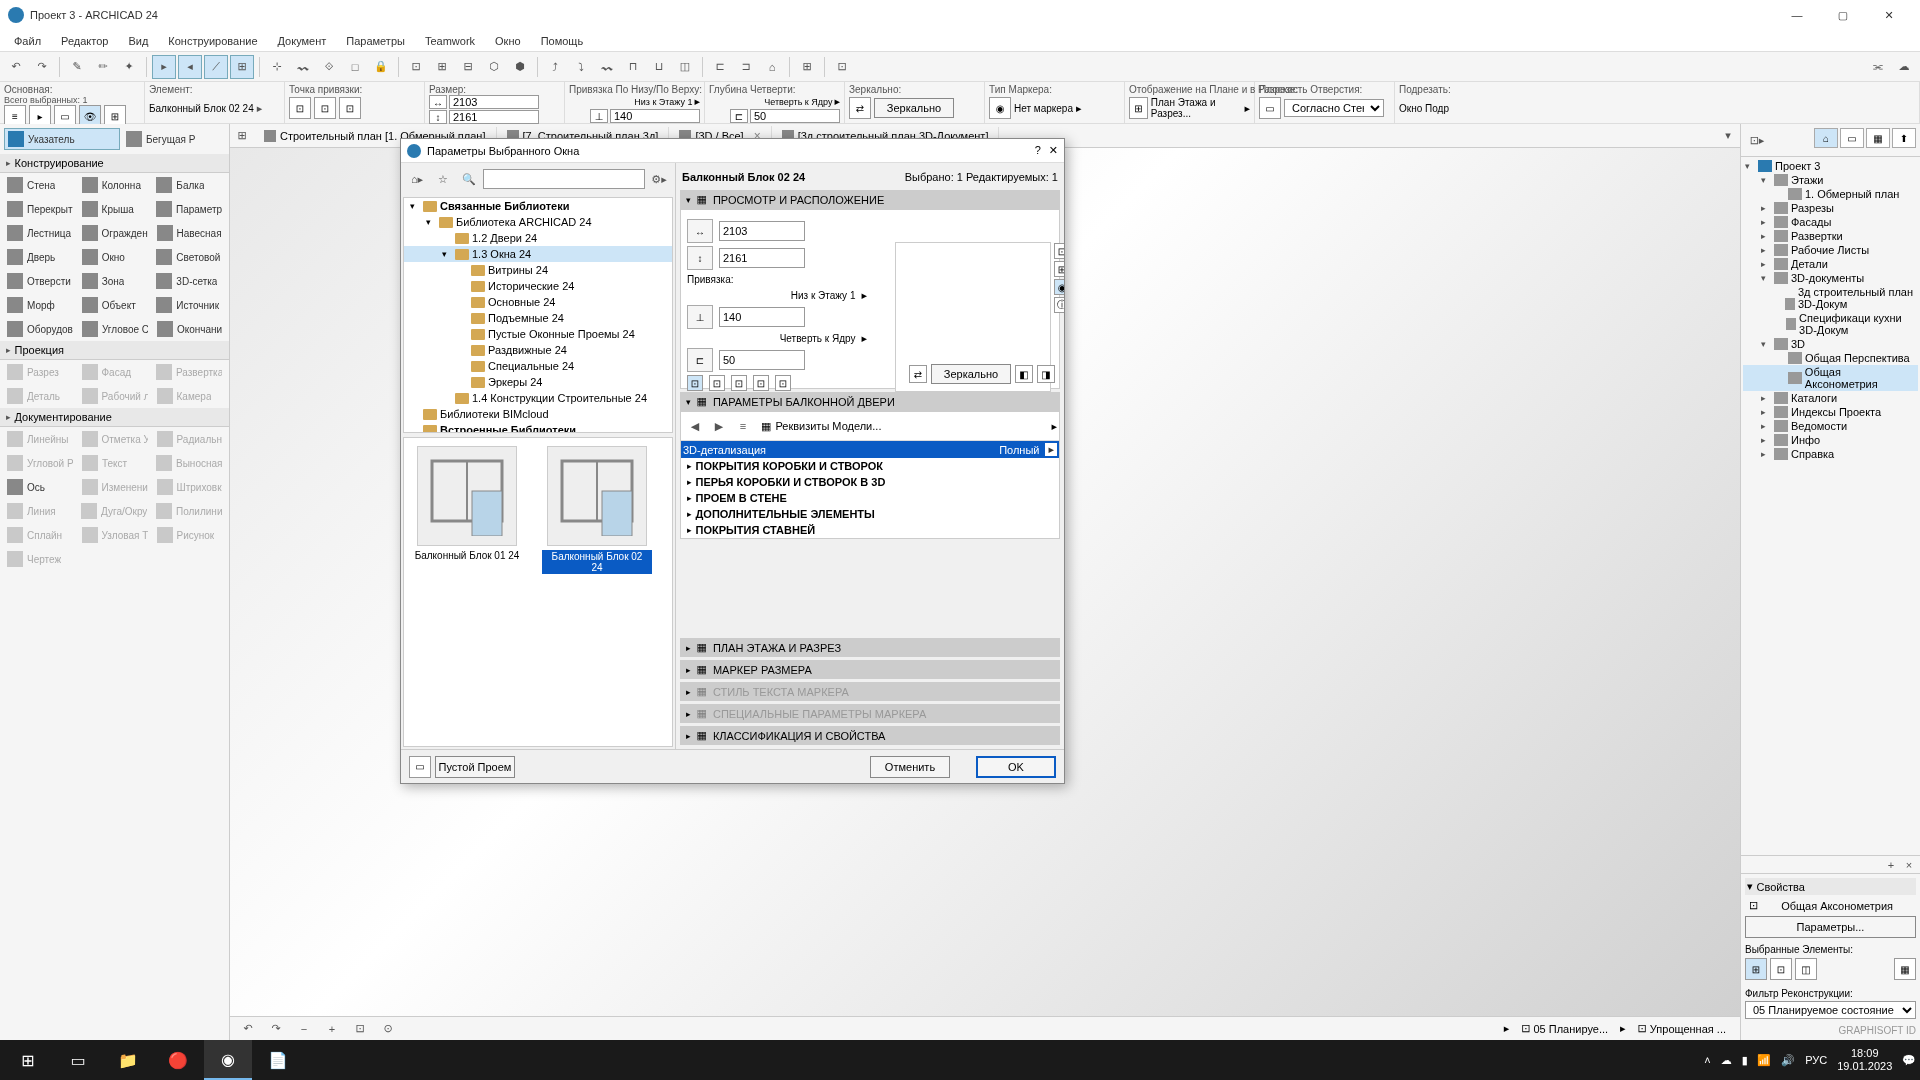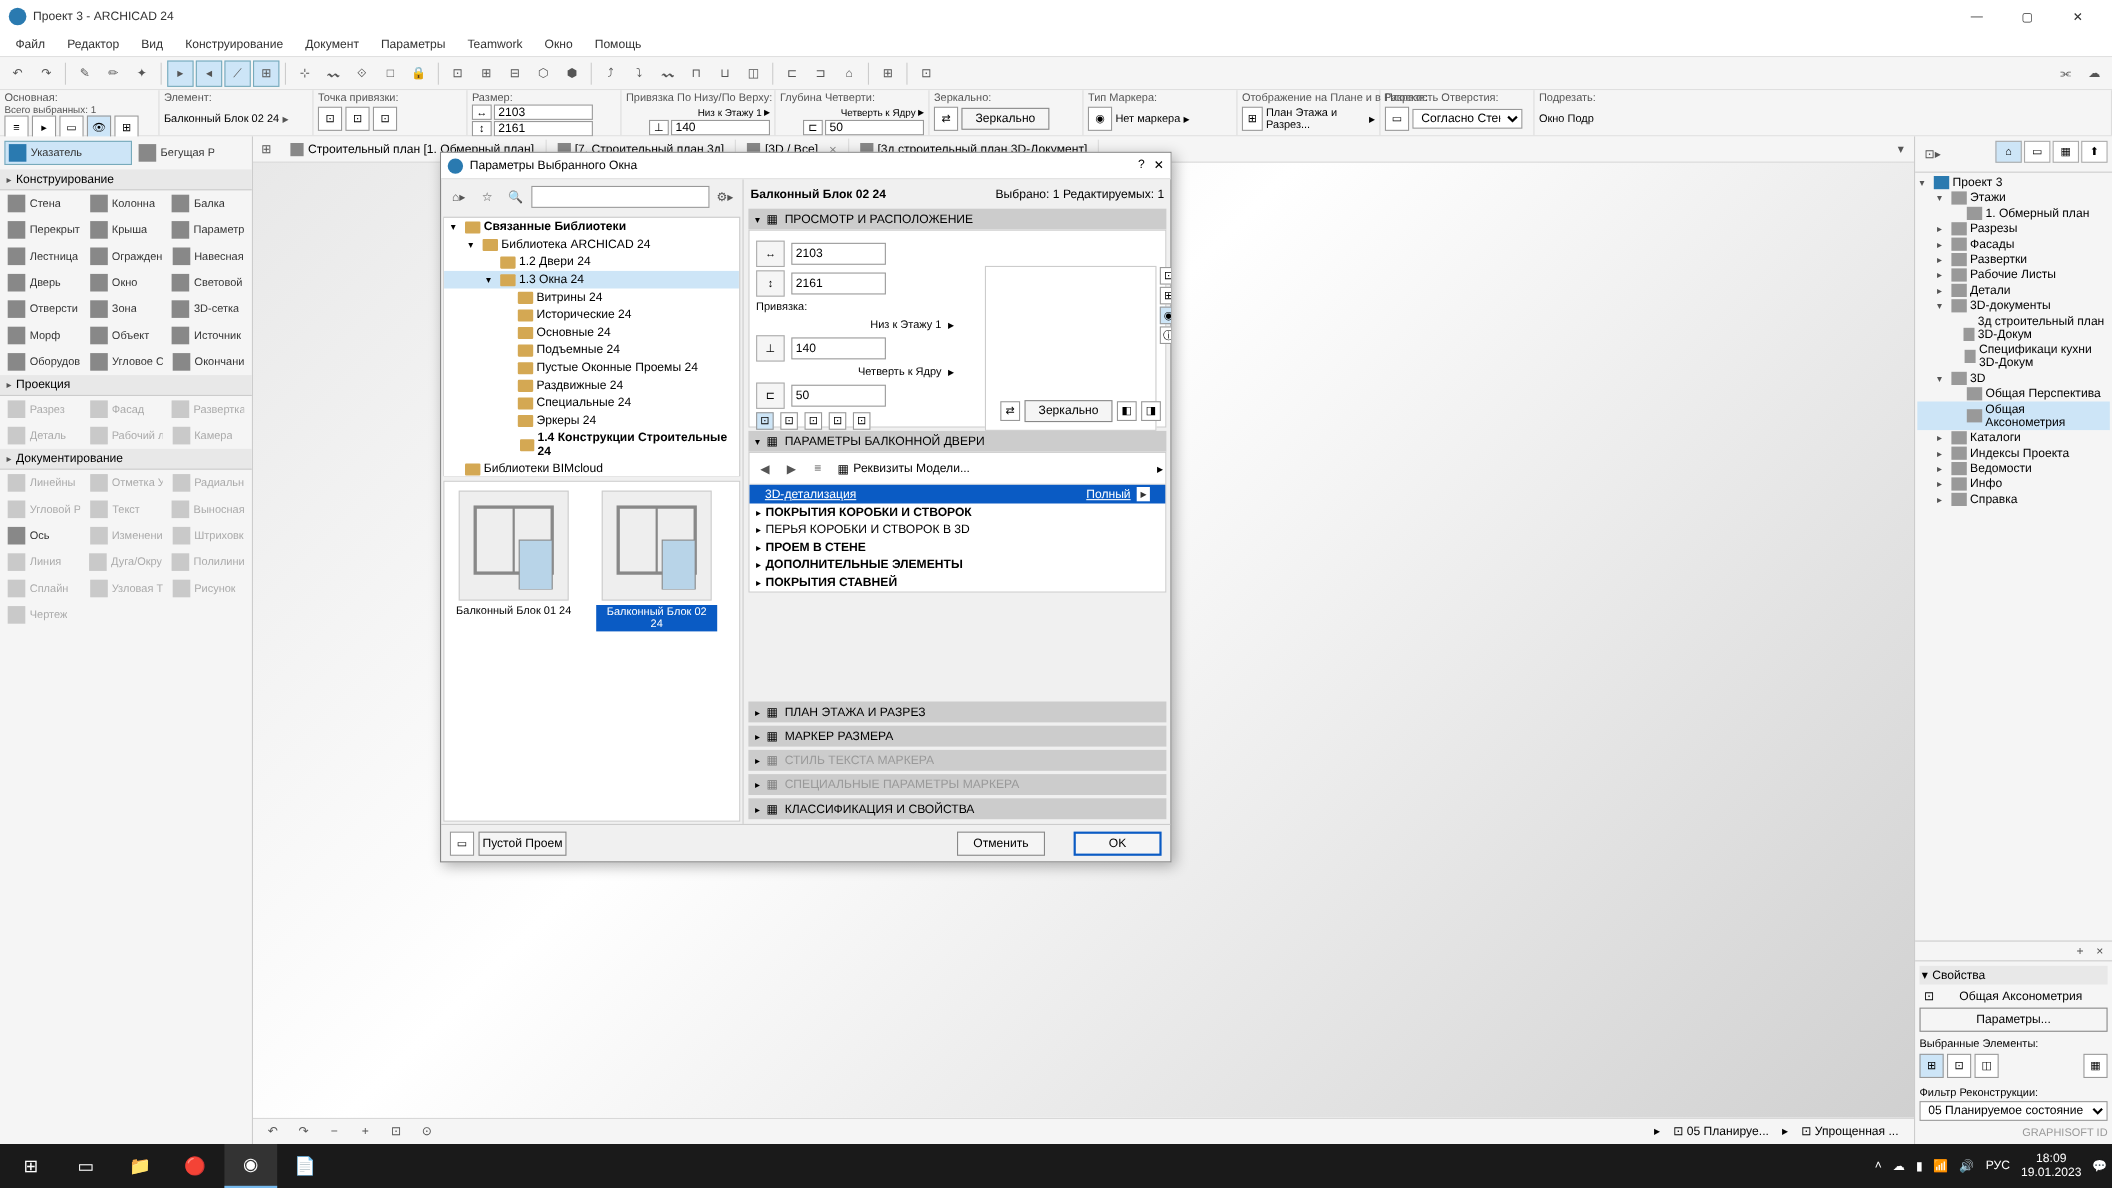--- a/index.html
+++ b/index.html
@@ -99,21 +99,21 @@
 
 .dlg-right { flex: 1; display: flex; flex-direction: column; padding: 4px; overflow: auto; }
 .dlg-obj-name { padding: 4px 2px; font-size: 11px; display: flex; justify-content: space-between; }
 .section-header { background: #ccc; padding: 3px 6px; display: flex; align-items: center; gap: 6px; font-size: 11px; margin-top: 3px; cursor: default; }
 .section-header::before { content: "▾"; font-size: 9px; }
 .section-header.collapsed::before { content: "▸"; }
 .section-body { background: #fff; border: 1px solid #ccc; padding: 6px; }
 .param-row { display: flex; align-items: center; gap: 6px; margin: 3px 0; }
 .param-icon { width: 26px; height: 24px; border: 1px solid #aaa; background: #f5f5f5; display: flex; align-items: center; justify-content: center; font-size: 10px; }
 .param-input { width: 86px; height: 20px; border: 1px solid #999; background: #fff; padding: 0 3px; }
-.detail-row { background: #0a5bc4; color: #fff; padding: 2px 14px; display: flex; justify-content: space-between; align-items: center; text-decoration: underline; }
+.detail-row { background: #0a5bc4; color: #fff; padding: 2px 2px; display: flex; justify-content: space-between; align-items: center; }
 .sub-section { padding: 2px 6px; display: flex; align-items: center; gap: 4px; font-size: 11px; cursor: default; }
 .sub-section::before { content: "▸"; font-size: 9px; }
 
 .dialog-footer { height: 34px; border-top: 1px solid #ccc; display: flex; align-items: center; justify-content: space-between; padding: 0 8px; }
 .dlg-btn { min-width: 80px; height: 22px; border: 1px solid #888; background: #f5f5f5; cursor: default; }
 .dlg-btn.primary { border: 2px solid #0a5bc4; margin-left: 20px; }
 
 
 .geom-preview { width: 156px; height: 150px; background: #fff; border: 1px solid #ccc; position: absolute; right: 8px; top: 32px; }
 </style>
@@ -774,21 +774,21 @@
           <div class="dlg-tree-item" style="padding-left: 54px;">
             <span style="width:10px;font-size:9px"></span>
             <div class="folder-icon"></div>
             <span style="">Специальные 24</span>
           </div>
           <div class="dlg-tree-item" style="padding-left: 54px;">
             <span style="width:10px;font-size:9px"></span>
             <div class="folder-icon"></div>
             <span style="">Эркеры 24</span>
           </div>
-          <div class="dlg-tree-item" style="padding-left: 56px; font-weight: bold;">
+          <div class="dlg-tree-item" style="padding-left: 38px;">
             <span style="width:10px;font-size:9px"></span>
             <div class="folder-icon"></div>
             <span style="">1.4 Конструкции Строительные 24</span>
           </div>
           <div class="dlg-tree-item" style="padding-left: 6px;">
             <span style="width:10px;font-size:9px"></span>
             <div class="folder-icon"></div>
             <span style="font-weight:normal">Библиотеки BIMcloud</span>
           </div>
           <div class="dlg-tree-item" style="padding-left: 6px;">
@@ -896,21 +896,21 @@
           <div style="display:flex;align-items:center;gap:6px">
               <span>Полный</span>
               <span style="background:#fff;color:#333;padding:0 3px">▸</span>
             </div>
         </div>
         <div id="subsections">
             <div class="sub-section">
               <span style="font-weight:bold">ПОКРЫТИЯ КОРОБКИ И СТВОРОК</span>
             </div>
             <div class="sub-section">
-              <span style="font-weight:normal">ПЕРЬЯ КОРОБКИ И СТВОРОК В 3D</span>
+              <span style="font-weight:bold">ПЕРЬЯ КОРОБКИ И СТВОРОК В 3D</span>
             </div>
             <div class="sub-section">
               <span style="font-weight:bold">ПРОЕМ В СТЕНЕ</span>
             </div>
             <div class="sub-section">
               <span style="font-weight:bold">ДОПОЛНИТЕЛЬНЫЕ ЭЛЕМЕНТЫ</span>
             </div>
             <div class="sub-section">
               <span style="font-weight:bold">ПОКРЫТИЯ СТАВНЕЙ</span>
             </div>

